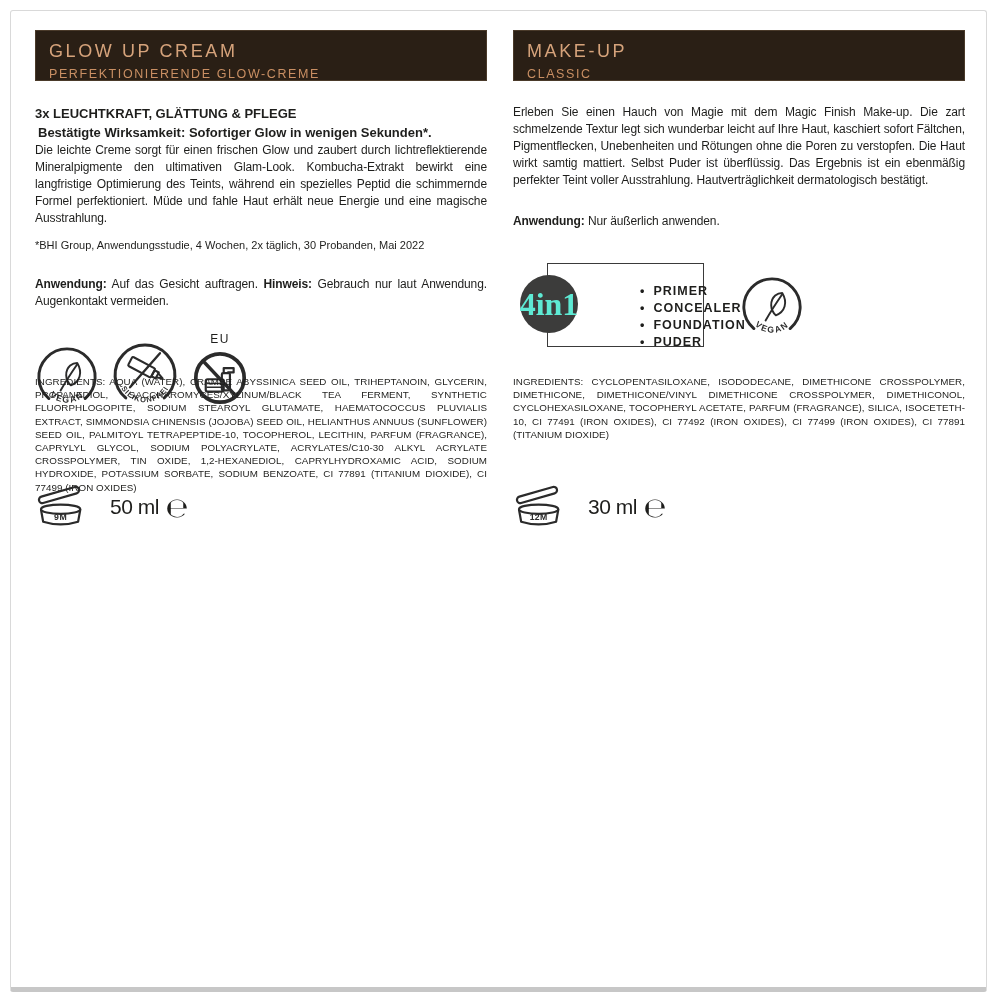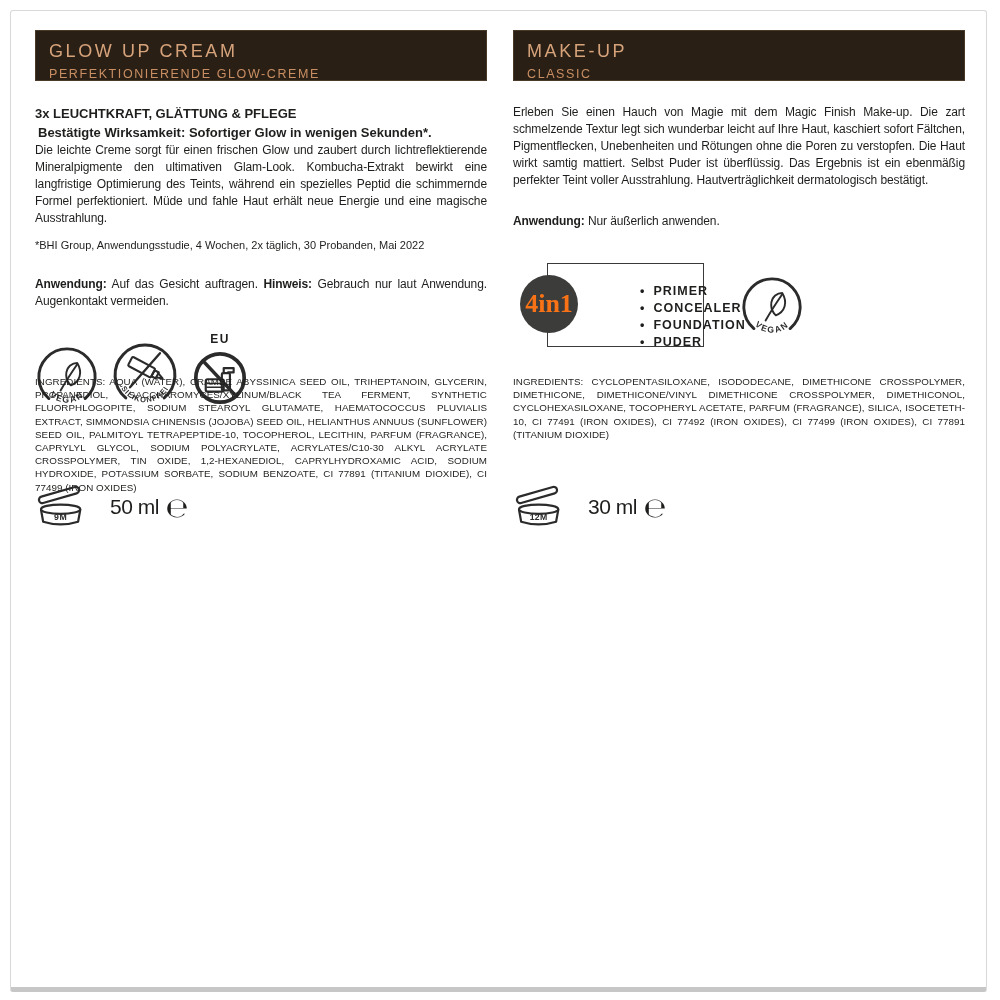--- a/index.html
+++ b/index.html
@@ -20,34 +20,34 @@
   p{margin:0;}
   .claim{font-weight:bold;font-size:13px;line-height:19px;}
   .claim.indent{padding-left:3px;}
   .body-text{font-size:12px;line-height:17px;text-align:justify;letter-spacing:-0.1px;}
   .footnote{font-size:11px;line-height:14px;margin-top:11px;}
   .anwendung{margin-top:24px;}
 
   .badges-row{display:flex;align-items:flex-end;margin-top:9px;height:90px;}
   .badge{display:block;}
   .badge-eu-group{display:flex;flex-direction:column;align-items:center;margin-left:10px;}
-  .eu-label{font-size:12px;font-weight:bold;letter-spacing:1.5px;margin-bottom:1px;}
+  .eu-label{font-size:12px;font-weight:normal;letter-spacing:1.5px;margin-bottom:1px;}
 
   .ingredients{position:absolute;top:375px;left:0;width:100%;
                font-size:9.8px;line-height:13.2px;text-align:justify;letter-spacing:0.05px;}
 
   .volume-row{position:absolute;top:484px;left:0;display:flex;align-items:center;}
   .vol-text{font-size:21px;letter-spacing:-0.5px;margin-left:15px;}
   .e-mark{font-family:"DejaVu Sans",sans-serif;font-size:27px;line-height:27px;margin-left:7px;}
 
   .fourinone-row{position:absolute;top:263px;left:0;width:100%;height:92px;}
   .box4{position:absolute;left:34px;top:0;width:157px;height:84px;border:1.5px solid #3a3a3a;box-sizing:border-box;}
   .circle4{position:absolute;left:7px;top:12px;width:58px;height:58px;border-radius:50%;background:#3c3c3b;
-           color:#f97316;display:flex;align-items:center;justify-content:center;
-           font-family:"Liberation Serif",serif;font-size:26px;font-weight:bold;}
+           color:#5eead4;display:flex;align-items:center;justify-content:center;
+           font-family:"Liberation Serif",serif;font-size:32px;font-weight:bold;}
   .list4{position:absolute;left:82px;top:9px;margin:10px;padding:0;list-style:none;}
   .list4 li{font-weight:bold;font-size:12.5px;letter-spacing:1px;line-height:17px;}
   .list4 li::before{content:"•";margin-right:8px;}
   .vegan-right{position:absolute;left:227px;top:12px;}
 
   svg .stroke{fill:none;stroke:#2b2b2b;stroke-linecap:round;stroke-linejoin:round;}
   svg text{fill:#2b2b2b;font-family:"Liberation Sans",sans-serif;font-weight:bold;}
 </style>
 </head>
 <body>

